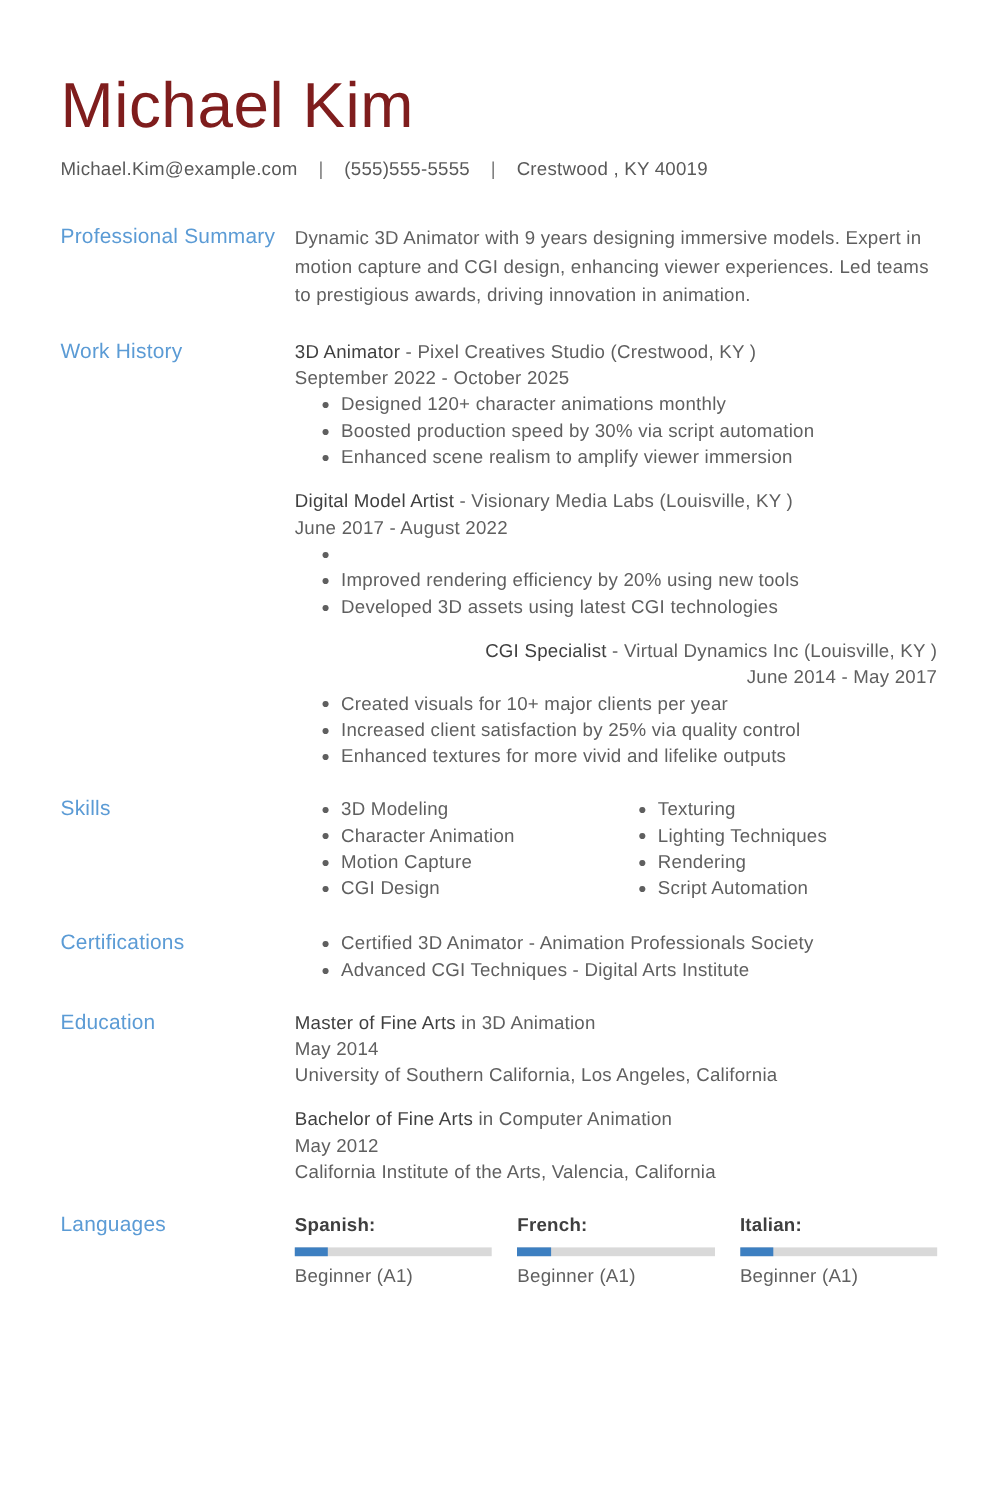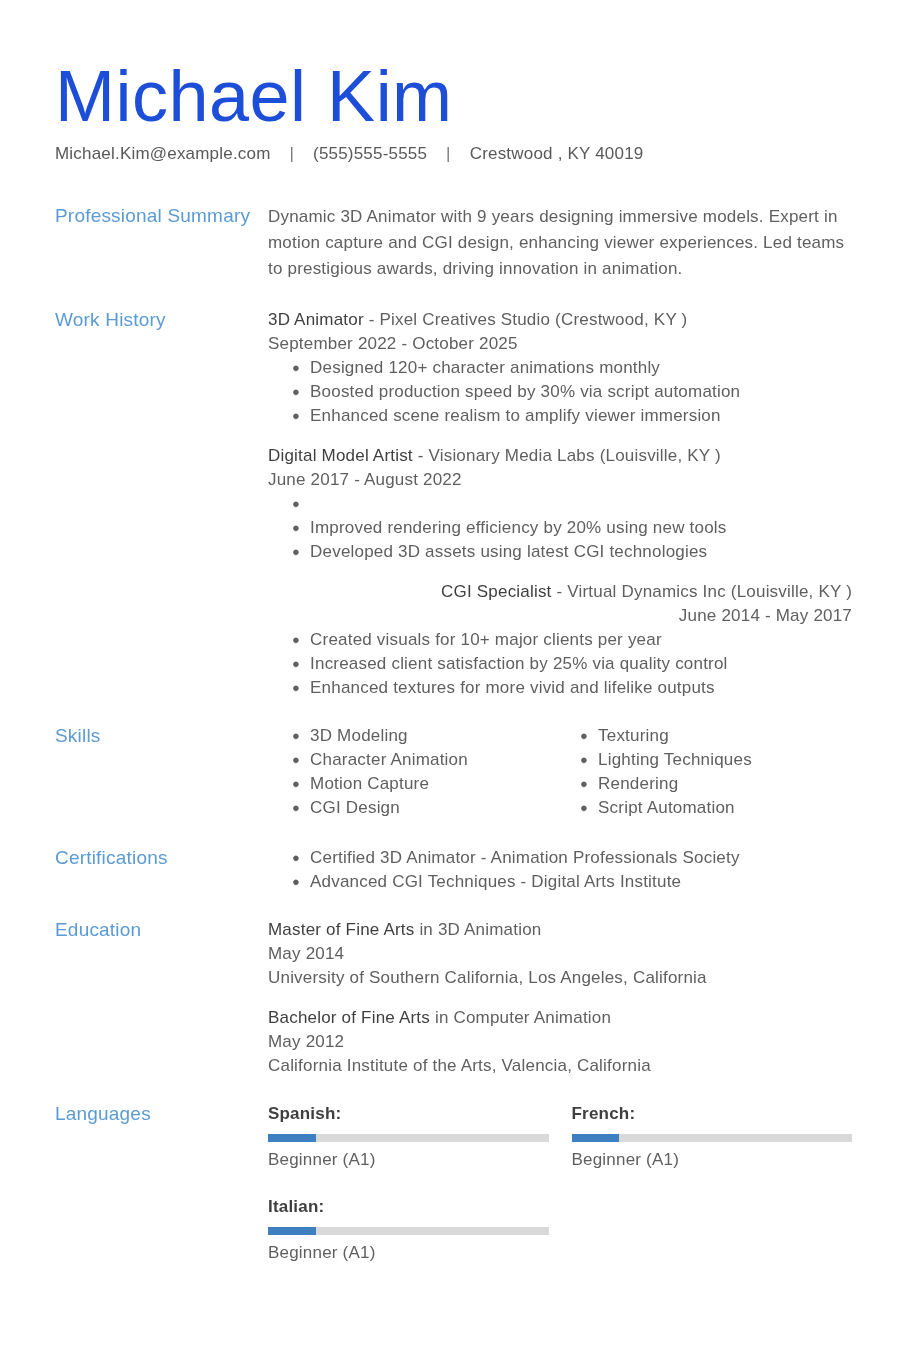--- a/index.html
+++ b/index.html
@@ -6,22 +6,22 @@
   html, body { margin: 0; padding: 0; background: #ffffff; }
   .page {
     width: 900px; height: 1350px; background: #ffffff;
     padding: 64px 48px 0 55px;
     font-family: "Liberation Sans", sans-serif;
     font-size: 17px; line-height: 24px; color: #5f5f5f;
     letter-spacing: 0.2px;
   }
   .name {
     margin: 0 0 14px 0;
-    font-size: 72px; line-height: 64px; font-weight: 400;
-    color: #1d4ed8; letter-spacing: 0.5px;
+    font-size: 58px; line-height: 64px; font-weight: 400;
+    color: #7f1d1d; letter-spacing: 0.5px;
   }
   .contact { color: #595959; margin-bottom: 38px; white-space: nowrap; }
   .contact .sep { margin: 0 14px; color: #7a7a7a; }
 
   .row { display: grid; grid-template-columns: 213px 1fr; margin-bottom: 24px; }
   .section-label { color: #5b9bd5; font-size: 19px; line-height: 24px; }
 
   .summary-text { max-width: 578px; line-height: 26px; }
 
   .job { margin-bottom: 16px; }
@@ -31,21 +31,21 @@
   ul.blist { margin: 0 0 0 24px; padding: 0; list-style: none; }
   ul.blist li { display: flex; gap: 10px; }
   .bul { font-size: 13px; line-height: 24px; color: #5f5f5f; }
 
   .skills-grid { display: grid; grid-template-columns: 288px 1fr; }
   .skills-grid ul.blist { margin-left: 24px; }
 
   .degree { margin-bottom: 16px; }
   .degree:last-child { margin-bottom: 0; }
 
-  .lang-grid { display: grid; grid-template-columns: 1fr 1fr; column-gap: 22px; row-gap: 11px; gap: 23px; }
+  .lang-grid { display: grid; grid-template-columns: 1fr 1fr 1fr; column-gap: 22px; row-gap: 11px; gap: 23px; }
   .lang-name { font-weight: bold; color: #3f3f3f; }
   .lang-bar { height: 8px; background: #d9d9d9; margin: 8px 0 6px 0; }
   .lang-fill { height: 100%; background: #3d7fc1; }
 </style>
 </head>
 <body>
 
 <div class="page">
 
   <h1 class="name">Michael Kim</h1>

